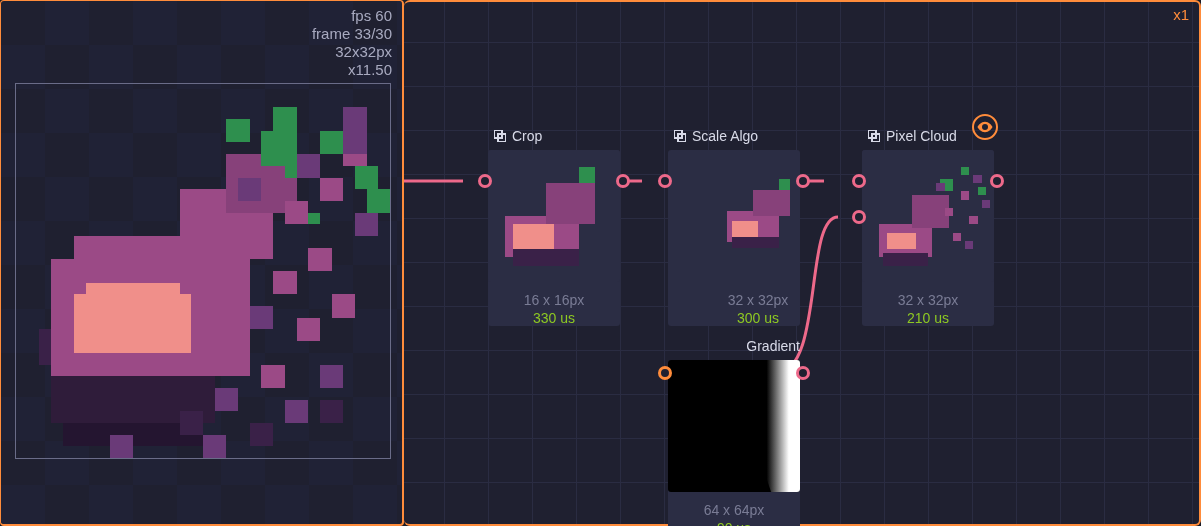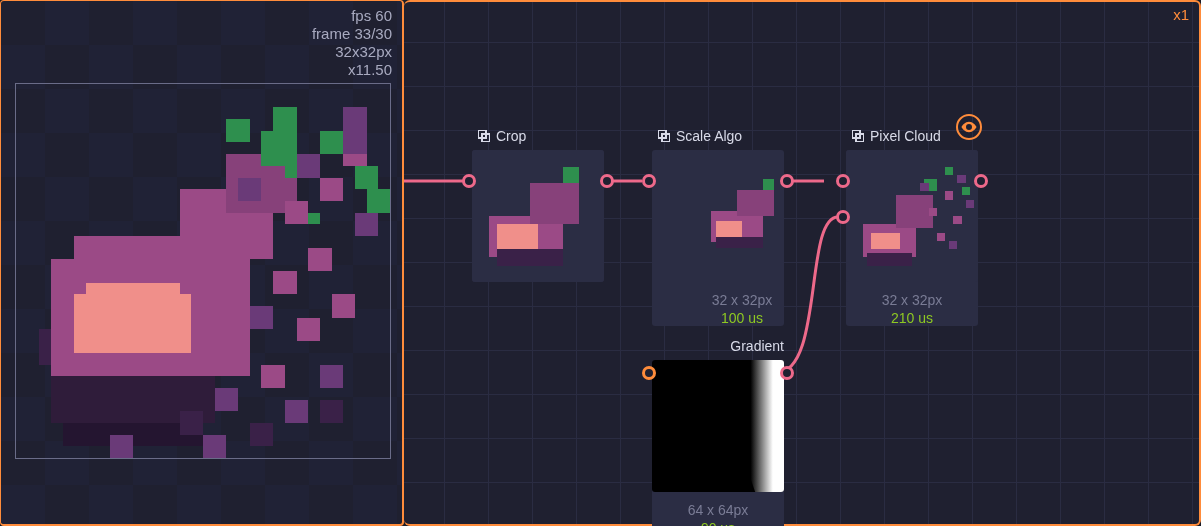--- a/index.html
+++ b/index.html
@@ -49,21 +49,21 @@
       linear-gradient(var(--grid) 1px, transparent 1px),
       linear-gradient(90deg, var(--grid) 1px, transparent 1px);
     background-size: 44px 44px;
     background-position: -4px -4px;
   }
   .zoom-label { position: absolute; top: 4px; right: 10px; font-size: 15px; color: var(--accent-orange); }
   svg.wires { position: absolute; inset: 0; width: 100%; height: 100%; pointer-events: none; }
 
   .node {
     position: absolute; width: 132px;
-    background: var(--node-bg); border-radius: 3px;
+    background: var(--node-bg); border-radius: 3px; margin-left: 16px;
   }
   .node .title-row {
     position: absolute; top: -22px; left: 6px; display: flex; align-items: center; gap: 6px;
     font-size: 14px; color: var(--text-light); white-space: nowrap;
   }
   .node .title-row .node-icon { width: 12px; height: 12px; display: inline-flex; }
   .node .thumb { width: 100%; height: 132px; border-radius: 3px; overflow: hidden; position: relative; }
   .node .thumb svg { width: 100%; height: 100%; display: block; }
   .node .meta { text-align: center; margin-top: 10px; font-size: 14px; }
   .node .meta .dim { color: var(--text-dim); }
@@ -177,20 +177,24 @@
       <div class="thumb">
         <svg viewBox="0 0 16 16" shape-rendering="crispEdges">
           <rect width="16" height="16" fill="#2b2d44"></rect>
           <rect x="2" y="8" width="9" height="5" fill="#9b4a86"></rect>
           <rect x="7" y="4" width="6" height="5" fill="#87417a"></rect>
           <rect x="3" y="9" width="5" height="3" fill="#f08f8a"></rect>
           <rect x="11" y="2" width="2" height="2" fill="#2e8f4e"></rect>
           <rect x="3" y="12" width="8" height="2" fill="#3a2148"></rect>
         </svg>
       </div>
+      <div class="meta">
+        <div class="dim">16 x 16px</div>
+        <div class="time">330 us</div>
+      </div>
       <div class="port" style="left:-10px; top:24px;"></div>
       <div class="port" style="right:-10px; top:24px;"></div>
     </div>
 
     <div class="node" style="left:248px; top:148px;padding-left:48px;">
       <div class="title-row">
         <span class="node-icon">
           <svg viewBox="0 0 12 12">
               <rect x="0" y="0" width="8" height="8" fill="none" stroke="#d8dae8" stroke-width="2"></rect>
               <rect x="4" y="4" width="8" height="8" fill="none" stroke="#d8dae8" stroke-width="2"></rect>
@@ -203,21 +207,21 @@
           <rect width="16" height="16" fill="#2b2d44"></rect>
           <rect x="2" y="7" width="10" height="6" fill="#9b4a86"></rect>
           <rect x="7" y="3" width="7" height="5" fill="#87417a"></rect>
           <rect x="3" y="9" width="5" height="3" fill="#f08f8a"></rect>
           <rect x="12" y="1" width="2" height="2" fill="#2e8f4e"></rect>
           <rect x="3" y="12" width="9" height="2" fill="#3a2148"></rect>
         </svg>
       </div>
       <div class="meta">
         <div class="dim">32 x 32px</div>
-        <div class="time">100 us</div>
+        <div class="time">300 us</div>
       </div>
       <div class="port" style="left:-10px; top:24px;"></div>
       <div class="port" style="right:-10px; top:24px;"></div>
     </div>
 
     <div class="node" style="left:442px; top:148px;">
       <div class="title-row">
         <span class="node-icon">
           <svg viewBox="0 0 12 12">
               <rect x="0" y="0" width="8" height="8" fill="none" stroke="#d8dae8" stroke-width="2"></rect>

